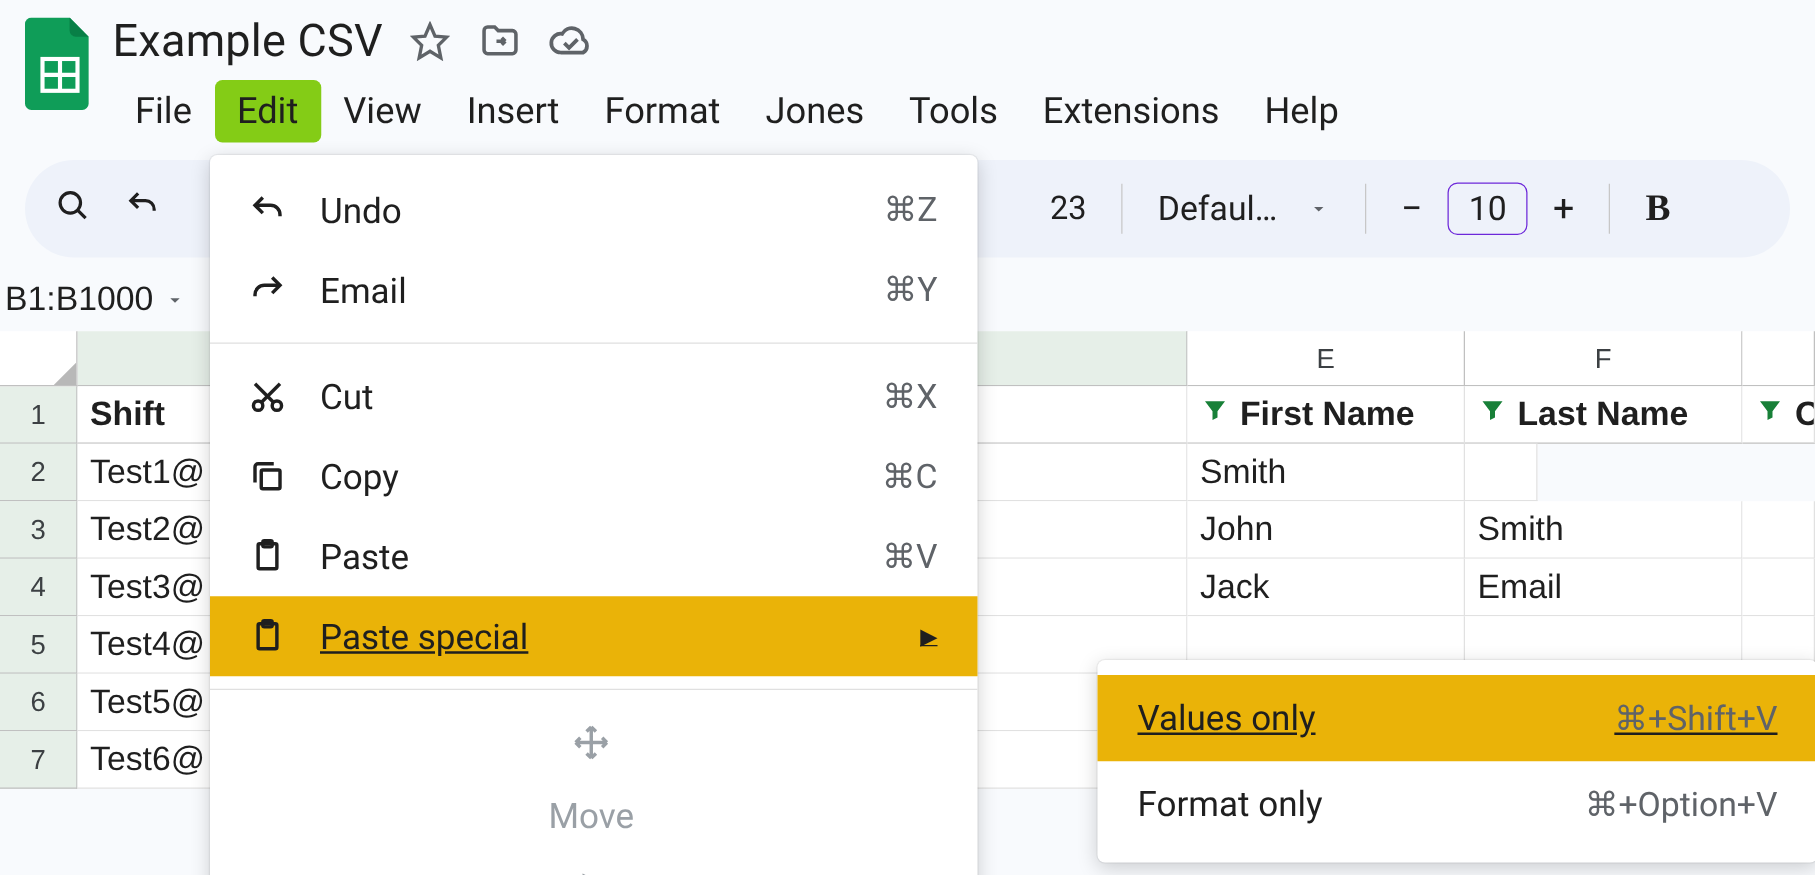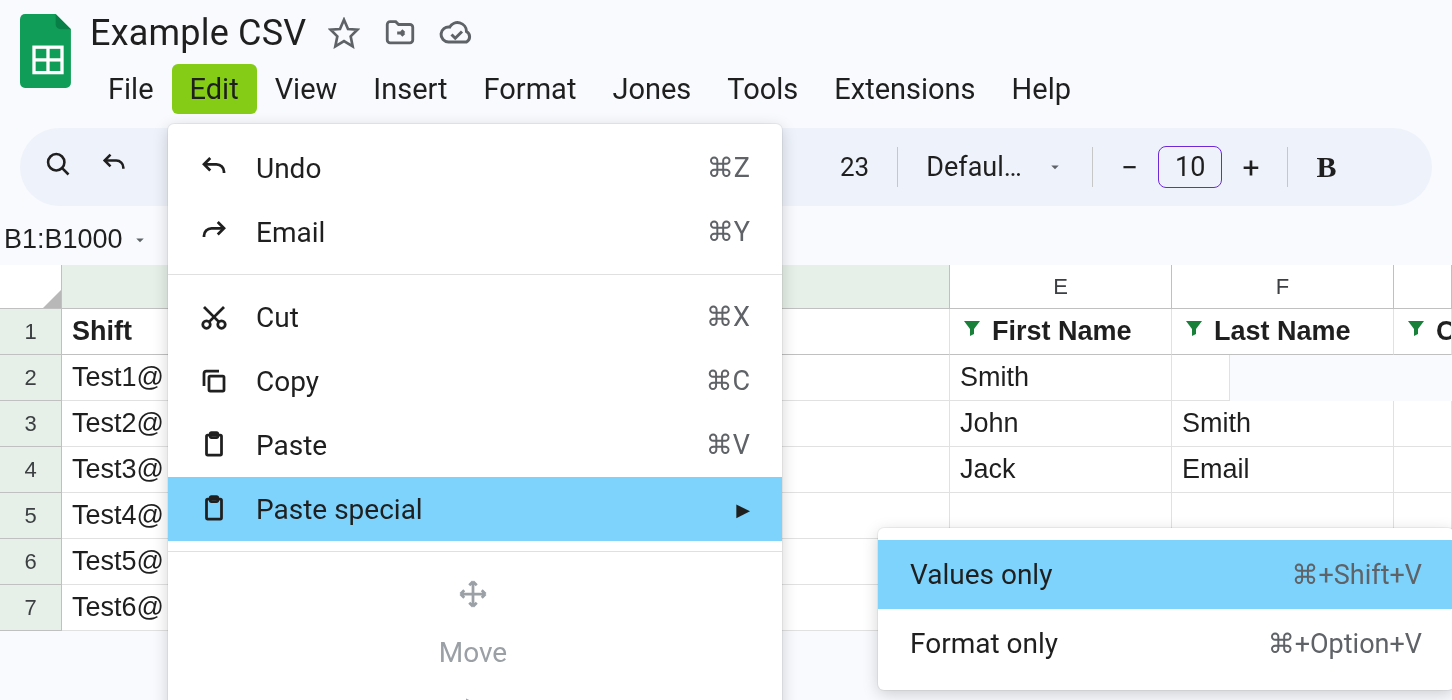--- a/index.html
+++ b/index.html
@@ -207,21 +207,21 @@
     z-index:100;
     font-size:28px;
   }
   .menu-item {
     display:flex;
     align-items:center;
     padding:14px 32px 14px 28px;
     gap:24px;
     cursor:pointer;
   }
-  .menu-item.hover { background:#7dd3fc; }
+  .menu-item.hover { background:#eab308;text-decoration:underline; }
   .menu-item.disabled { color:#9aa0a6;flex-direction:column; }
   .menu-icon {
     width:36px;
     height:36px;
     display:flex;
     align-items:center;
     justify-content:center;
     color:#1f1f1f;
     flex-shrink:0;
   }

